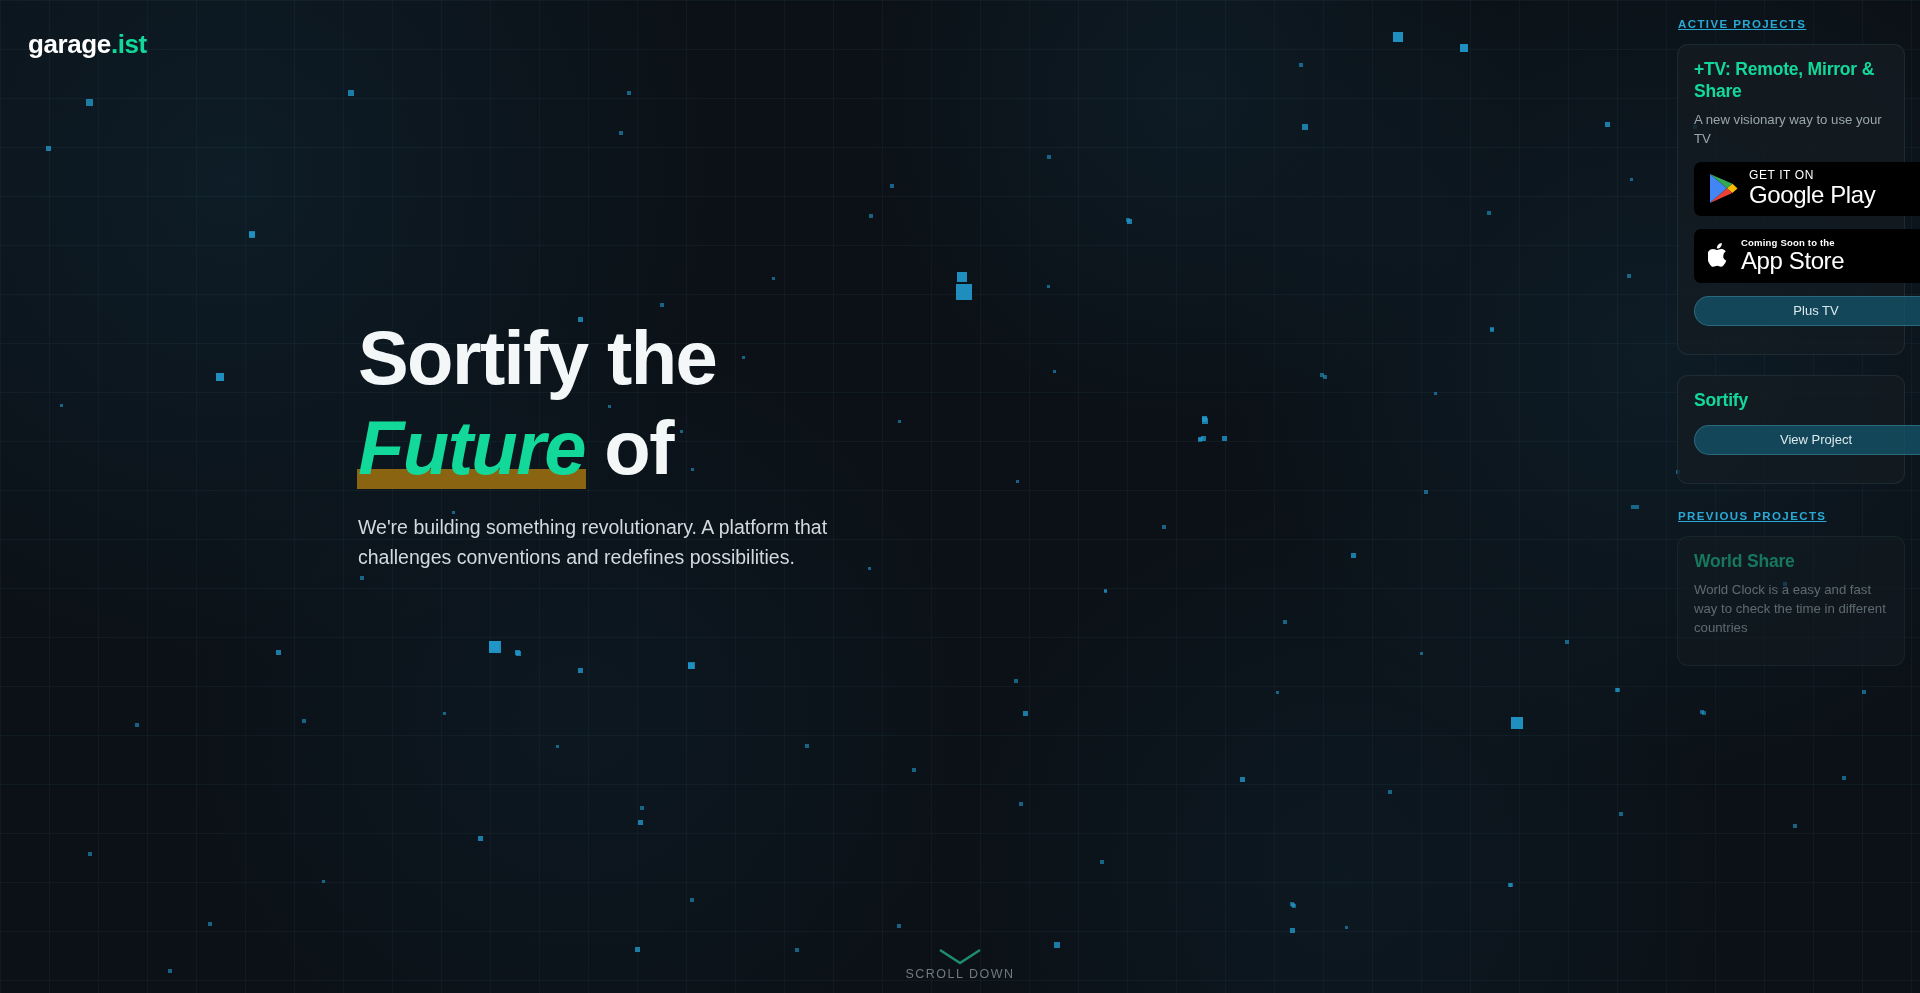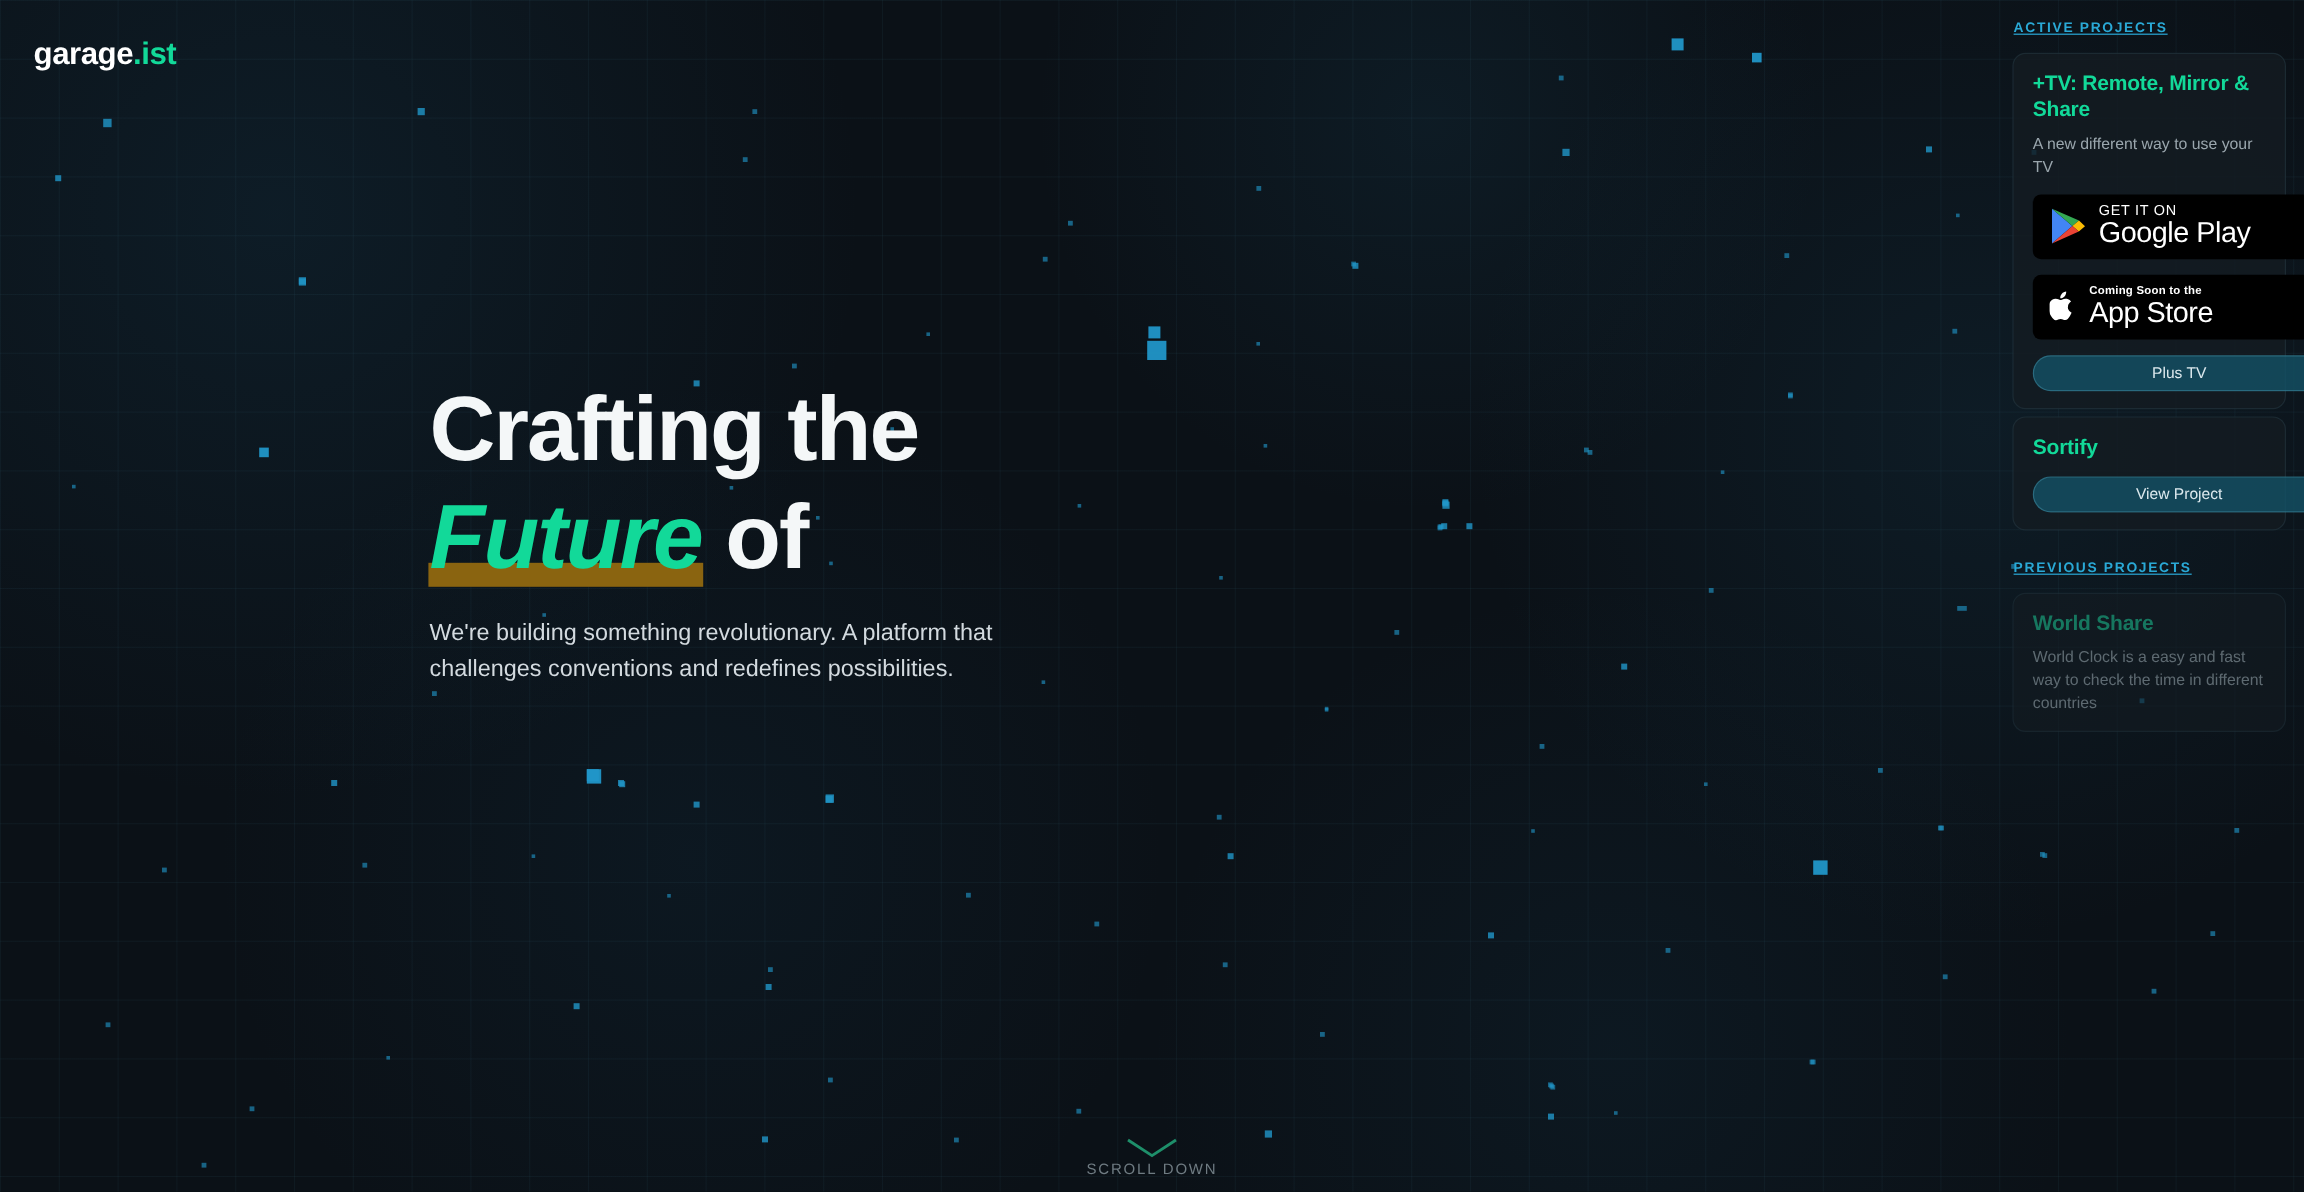--- a/index.html
+++ b/index.html
@@ -67,22 +67,22 @@
     font-size:11.5px; font-weight:bold; letter-spacing:1.4px;
     color:#2aa9d6; padding-left:1px; margin-bottom:14px;text-decoration:underline;
   }
   .section-label.second { margin-top:26px; }
 
   .card {
     position:relative;
     background:rgba(20,28,34,0.80);
     border:1px solid rgba(80,130,150,0.16);
     border-radius:11px;
-    padding:14px 16px 14px 16px;
-    margin-bottom:6px;
+    padding:14px 16px 28px 16px;
+    margin-bottom:20px;
     width:228px;
   }
   .card.muted { opacity:0.72; }
   .card-title {
     font-size:17.5px; font-weight:bold; color:#12d999;
     line-height:1.24; letter-spacing:-0.2px;
   }
   .card.muted .card-title { color:#1a9c78; }
   .card-desc {
     margin-top:9px; font-size:13.2px; line-height:1.42;
@@ -247,33 +247,33 @@
       <div class="pt" style="left: 1345px; top: 926px; width: 3px; height: 3px; background: rgb(33, 150, 200); opacity: 0.62;"></div>
     </div>
 </div>
 
 <div id="logo">
   <span>garage</span><span class="accent">.ist</span>
 </div>
 
 <section id="hero">
   <h1>
-    <span class="line">Crafting the</span>
+    <span class="line">Sortify the</span>
     <span class="line"><span class="future-wrap"><span class="future-bar"></span><span class="future-word">Future</span></span><span> of</span></span>
   </h1>
   <p>We're building something revolutionary. A platform that challenges conventions and redefines possibilities.</p>
 </section>
 
 <aside id="sidebar">
 
   <div class="section-label">ACTIVE PROJECTS</div>
 
   <div class="card">
     <div class="card-title">+TV: Remote, Mirror &amp; Share</div>
-    <div class="card-desc">A new different way to use your TV</div>
+    <div class="card-desc">A new visionary way to use your TV</div>
 
     <div class="badge">
       <svg width="30" height="32" viewBox="0 0 30 32">
         <path d="M2 1 L19 15.3 L2 30 Z" fill="#4285f4"></path>
         <path d="M2 1 L19 15.3 L24.5 10.7 Z" fill="#34a853"></path>
         <path d="M19 15.3 L24.5 10.7 L29.5 15.5 L24.3 20 Z" fill="#fbbc04"></path>
         <path d="M2 30 L19 15.3 L24.3 20 Z" fill="#ea4335"></path>
       </svg>
       <div class="txts">
         <span class="small">GET IT ON</span>

